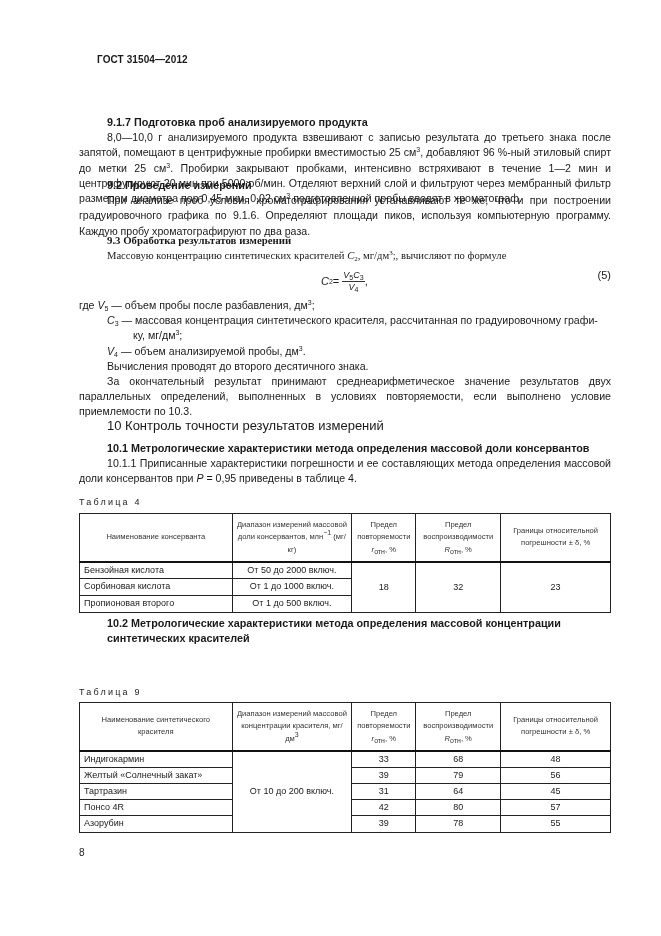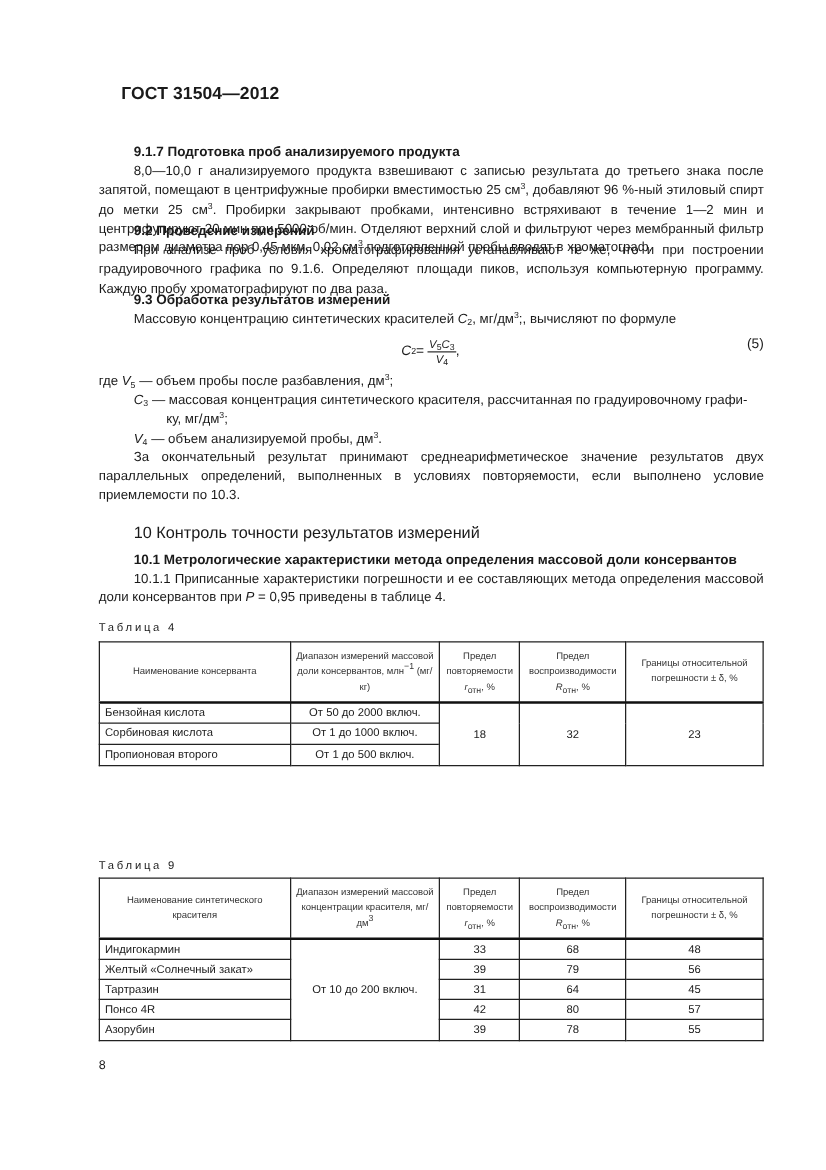--- a/index.html
+++ b/index.html
@@ -1,19 +1,19 @@
 <!DOCTYPE html>
 <html><head>
 <meta charset="utf-8">
 <style>
   html, body { margin: 0; padding: 0; background: #ffffff; }
   body { width: 661px; height: 936px; position: relative; overflow: hidden;
          font-family: "Liberation Sans", sans-serif; color: #1a1a1a; font-size: 10.6px; line-height: 15.2px; }
   .page { position: absolute; left: 79px; top: 0; width: 532px; }
-  .header { position: absolute; top: 67px; left: 0; font-weight: bold; font-size: 14px; letter-spacing: 0.1px; padding-left: 18px; }
+  .header { position: absolute; top: 52px; left: 0; font-weight: bold; font-size: 10px; letter-spacing: 0.1px; padding-left: 18px; }
   .h3 { font-weight: bold; font-size: 10.8px; text-indent: 28px; margin: 0; }
   .p { margin: 0; text-align: justify; text-indent: 28px; }
   .h2 { font-weight: normal; font-size: 13px; margin: 0; padding-left: 28px; }
   .block { position: absolute; left: 0; width: 532px; }
   sup { font-size: 7px; line-height: 0; vertical-align: 4px; }
   sub { font-size: 7px; line-height: 0; vertical-align: -2px; }
   i { font-style: italic; }
   .formula { position: absolute; left: 0; width: 532px; height: 34px; }
   .formula .expr { position: absolute; left: 242px; top: 6px; font-size: 11px; display: flex; align-items: center; }
   .frac { display: inline-flex; flex-direction: column; align-items: center; margin-left: 3px; font-size: 9px; line-height: 11px; }
@@ -40,21 +40,21 @@
   <div class="block" style="top:93px;margin-top:22px;">
     <p class="h3">9.1.7 Подготовка проб анализируемого продукта</p>
     <p class="p"><span>8,0—10,0 г анализируемого продукта взвешивают с записью результата до третьего знака после запятой, помещают в центрифужные пробирки вместимостью 25 см</span><sup>3</sup><span>, добавляют 96 %-ный этиловый спирт до метки 25 см</span><sup>3</sup><span>. Пробирки закрывают пробками, интенсивно встряхивают в течение 1—2 мин и центрифугируют 20 мин при 5000 об/мин. Отделяют верхний слой и фильтруют через мембранный фильтр размером диаметра пор 0,45 мкм. 0,02 см</span><sup>3</sup><span> подготовленной пробы вводят в хроматограф.</span></p>
   </div>
 
   <div class="block" style="top:178px;">
     <p class="h3">9.2 Проведение измерений</p>
     <p class="p">При анализе проб условия хроматографирования устанавливают те же, что и при построении градуировочного графика по 9.1.6. Определяют площади пиков, используя компьютерную программу. Каждую пробу хроматографируют по два раза.</p>
   </div>
 
-  <div class="block" style="top:233px;">
+  <div class="block" style="top:233px;font-family:Liberation Serif, serif;">
     <p class="h3">9.3 Обработка результатов измерений</p>
     <p class="p"><span>Массовую концентрацию синтетических красителей </span><i>C</i><sub>2</sub><span>, мг/дм</span><sup>3</sup><span>;, вычисляют по формуле</span></p>
   </div>
 
   <div class="formula" style="top:264px;">
     <div class="expr">
       <i>C</i>
         <sub>2</sub>
       <span> =</span>
       <span class="frac">
@@ -72,20 +72,21 @@
     </div>
     <div class="row" style="padding-left:28px;">
       <i>C</i><sub>3</sub><span> — массовая концентрация синтетического красителя, рассчитанная по градуировочному графи-</span>
     </div>
     <div class="row" style="padding-left:54px;">
       <span>ку, мг/дм</span><sup>3</sup><span>;</span>
     </div>
     <div class="row" style="padding-left:28px;">
       <i>V</i><sub>4</sub><span> — объем анализируемой пробы, дм</span><sup>3</sup><span>.</span>
     </div>
+    <p class="p">Вычисления проводят до второго десятичного знака.</p>
     <p class="p">За окончательный результат принимают среднеарифметическое значение результатов двух параллельных определений, выполненных в условиях повторяемости, если выполнено условие приемлемости по 10.3.</p>
   </div>
 
   <div class="block" style="top:418px;">
     <p class="h2">10 Контроль точности результатов измерений</p>
   </div>
   <div class="block" style="top:441px;">
     <p class="h3">10.1 Метрологические характеристики метода определения массовой доли консервантов</p>
     <p class="p"><span>10.1.1 Приписанные характеристики погрешности и ее составляющих метода определения массовой доли консервантов при </span><i>P</i><span> = 0,95 приведены в таблице 4.</span></p>
   </div>
@@ -122,20 +123,21 @@
         <td class="c">От 1 до 1000 включ.</td>
       </tr>
       <tr style="height:17px;">
         <td>Пропионовая второго</td>
         <td class="c">От 1 до 500 включ.</td>
       </tr>
     </tbody>
   </table>
 
   <div class="block" style="top:616px;">
+    <p class="h3" style="padding-left:28px;text-indent:0;">10.2 Метрологические характеристики метода определения массовой концентрации синтетических красителей</p>
   </div>
 
   <div class="caption" style="top:685px;">Таблица 9</div>
 
   <table style="top:702px;">
     <colgroup>
         <col style="width:153px">
         <col style="width:120px">
         <col style="width:64px">
         <col style="width:85px">

